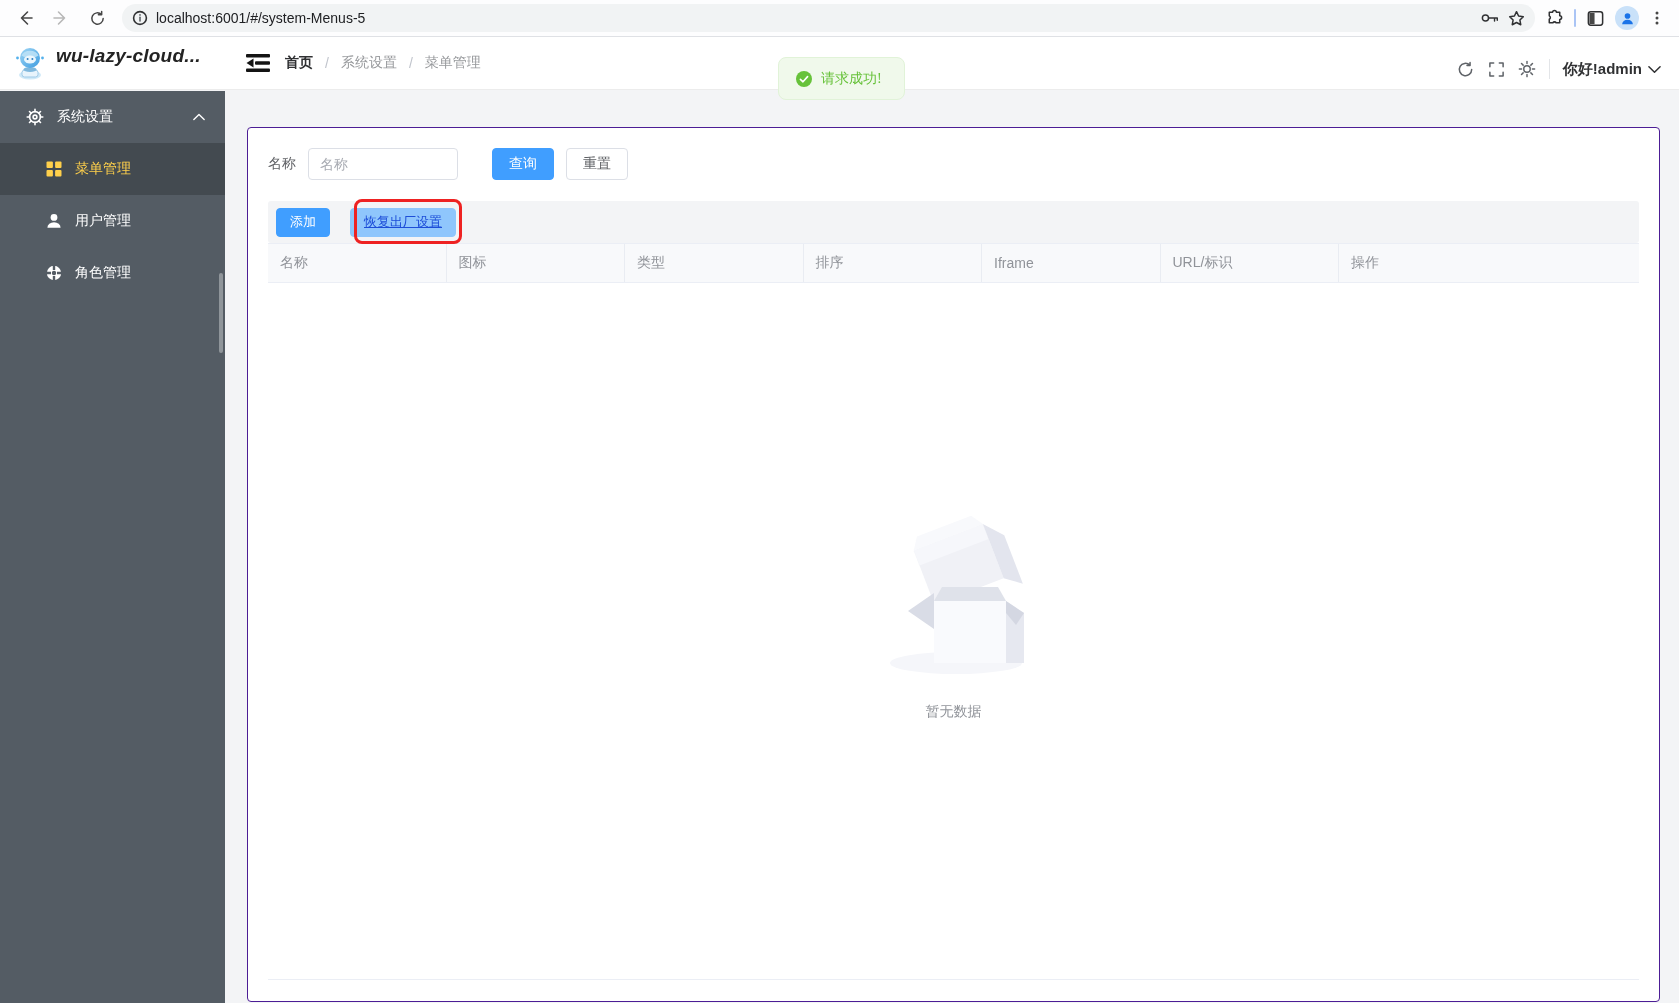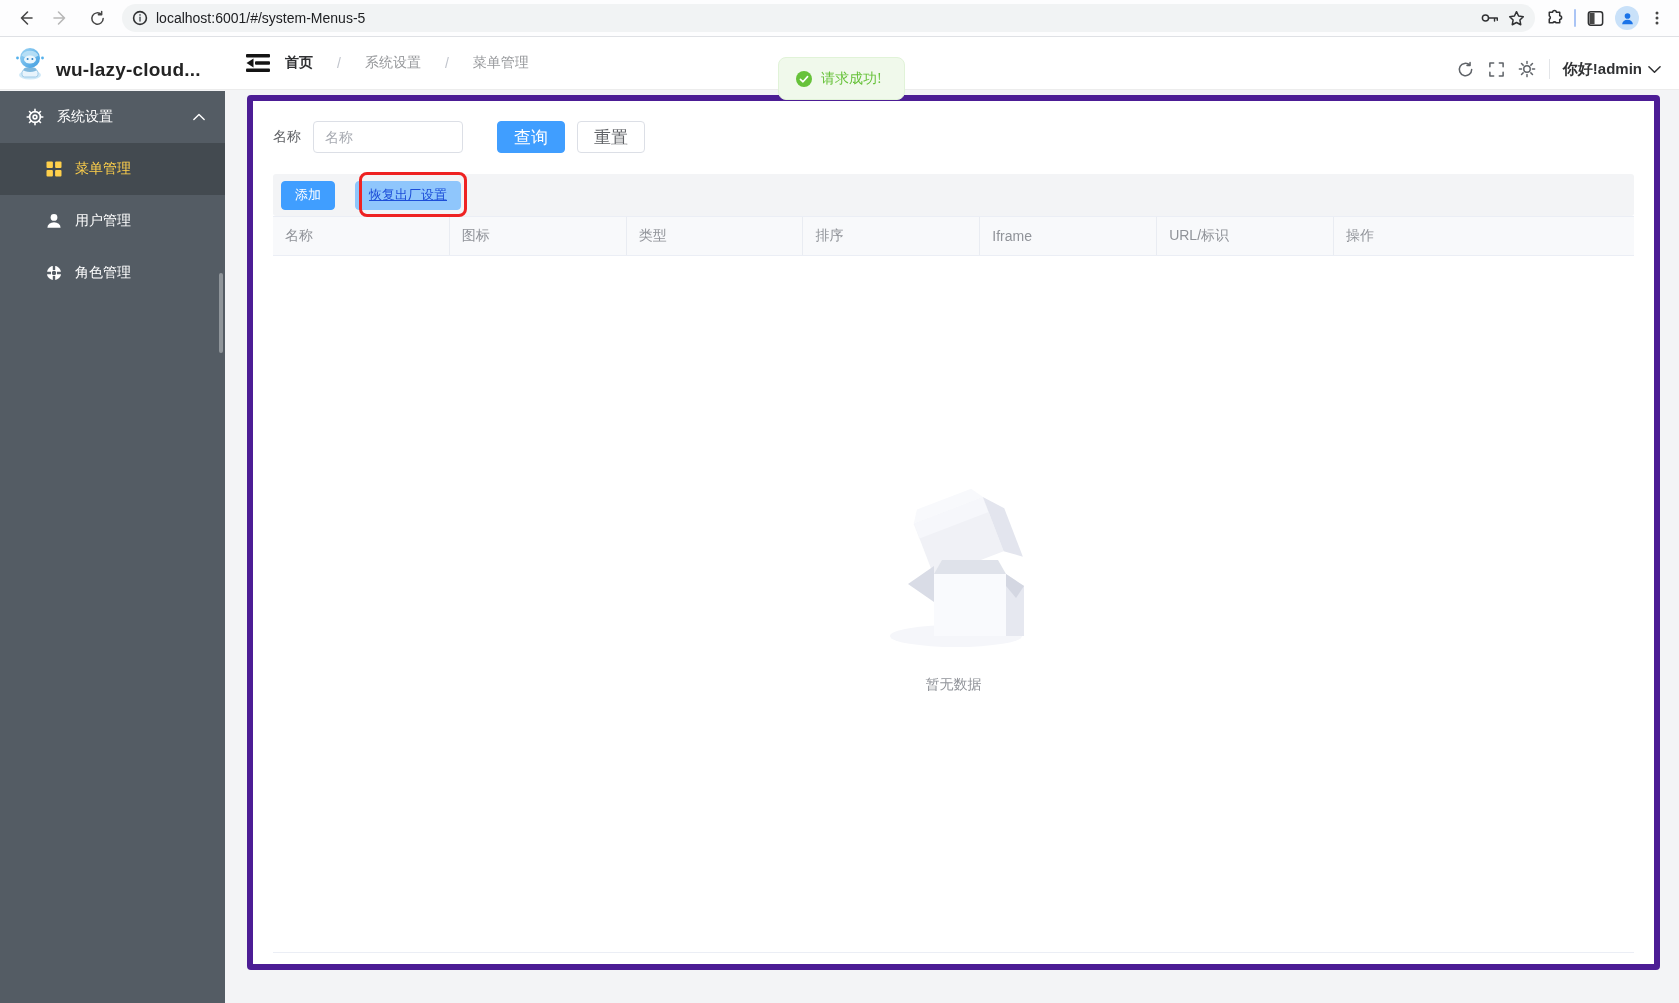--- a/index.html
+++ b/index.html
@@ -27,24 +27,24 @@
   .chrome-right { display:flex; align-items:center; gap:10px; padding-right:4px; }
   .ext-divider { width:2px; height:18px; background:#aac4f5; border-radius:1px; }
   .avatar-chip { width:24px; height:24px; border-radius:50%; background:#c9e1f9; display:flex; align-items:center; justify-content:center; }
 
   
   .app-header {
     position:absolute; top:37px; left:0; right:0; height:53px;
     background:#ffffff; border-bottom:1px solid #ececec;
     display:flex; align-items:center; z-index:5;
   }
-  .brand { width:225px; flex:0 0 225px; display:flex; align-items:flex-end; gap:9px; padding-left:13px; }
+  .brand { width:225px; flex:0 0 225px; display:flex; align-items:flex-start; gap:9px; padding-left:13px;font-style:italic; }
   .brand-title { font-size:19px; font-weight:bold; color:#232323; letter-spacing:.2px; white-space:nowrap; }
   .collapse-btn { margin:0 14px 0 20px; cursor:pointer; }
-  .breadcrumb { display:flex; align-items:center; gap:24px; font-size:14px; }
+  .breadcrumb { display:flex; align-items:center; gap:12px; font-size:14px; }
   .crumb-home { color:#303133; font-weight:bold; }
   .crumb-sep { color:#c0c4cc; }
   .crumb { color:#97999c; }
   .header-spacer { flex:1; }
   .header-actions { display:flex; align-items:center; gap:13px; padding-right:18px; color:#5f6368;margin-top:12px; }
   .hdr-divider { width:1px; height:20px; background:#e3e5e8; }
   .greeting { font-size:15px; font-weight:bold; color:#303133; display:flex; align-items:center; gap:6px; }
 
   
   .toast {
@@ -60,33 +60,33 @@
   .menu-item.top { padding:0 20px 0 26px; gap:13px; }
   .menu-item.sub { padding-left:45px; gap:12px; }
   .menu-item .grow { flex:1; }
   .menu-item.active { background:#434a50; color:#ffd04b; }
   .menu-icon { width:18px; height:18px; flex:0 0 18px; }
   .side-thumb { position:absolute; right:2px; top:182px; width:4px; height:80px; background:rgba(255,255,255,.35); border-radius:2px; }
 
   
   .main { position:absolute; top:91px; left:225px; right:0; bottom:0; background:#f3f4f6; }
   .card {
-    position:absolute; left:22px; top:4px; width:1413px; height:875px;
-    background:#fff; border:6px solid #4c1d95; border-radius:4px; padding:20px;
+    position:absolute; left:22px; top:36px; width:1413px; height:875px;
+    background:#fff; border:1px solid #4c1d95; border-radius:4px; padding:20px;
   }
   .search-row { display:flex; align-items:center; height:32px; margin-bottom:21px; }
   .search-label { font-size:14px; color:#606266; margin-right:12px; }
   .search-input {
     width:150px; height:32px; border:1px solid #dcdfe6; border-radius:4px;
     padding:0 11px; font-size:14px; color:#303133; outline:none; margin-right:34px;
     font-family:"Liberation Sans",sans-serif;
   }
   .search-input::placeholder { color:#a8abb2; }
   .btn {
-    height:32px; padding:0 16px; border-radius:4px; font-size:17px;
+    height:32px; padding:0 16px; border-radius:4px; font-size:14px;
     border:1px solid #dcdfe6; background:#fff; color:#606266; cursor:pointer;
     font-family:"Liberation Sans",sans-serif;
   }
   .btn.primary { background:#409eff; border-color:#409eff; color:#fff; }
   .btn.primary-light { background:#8fc6fc; border-color:#8fc6fc; color:#1d4ed8;text-decoration:underline; }
   .btn + .btn { margin-left:12px; }
 
   .toolbar-band {
     position:relative; height:42px; background:#f3f4f6; border-radius:3px;
     display:flex; align-items:center; padding:0 8px; margin-bottom:0;

